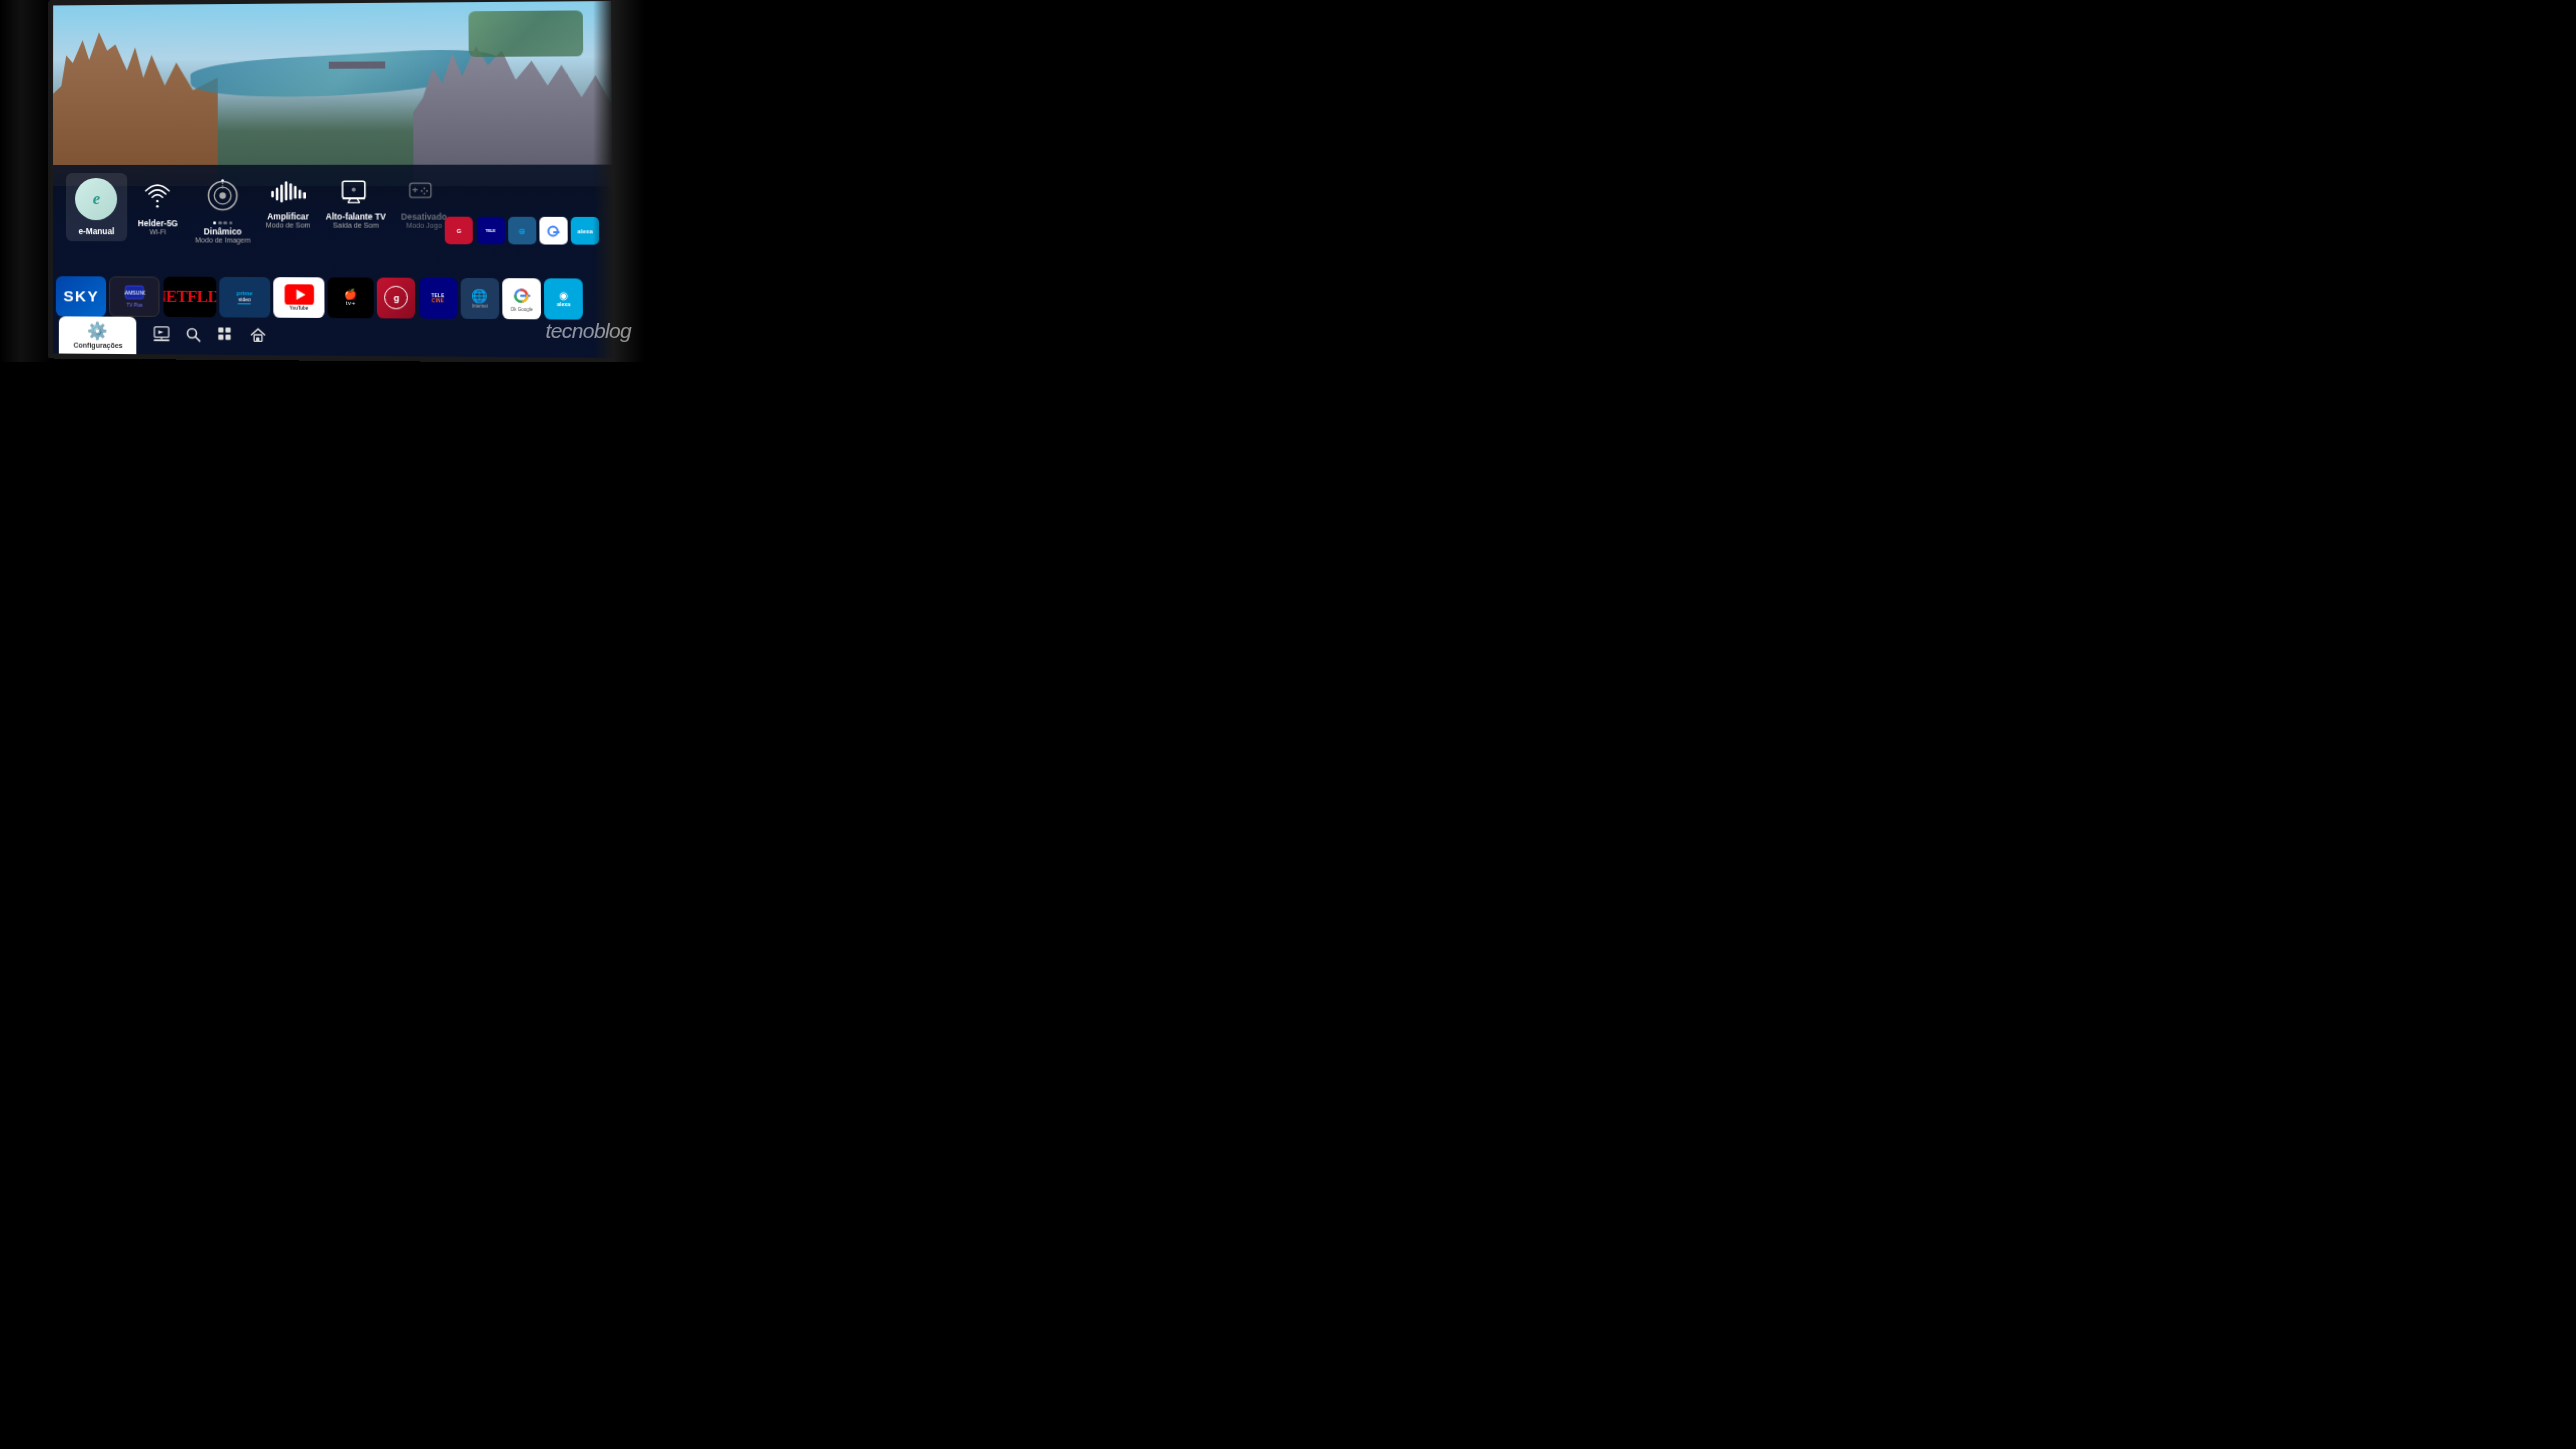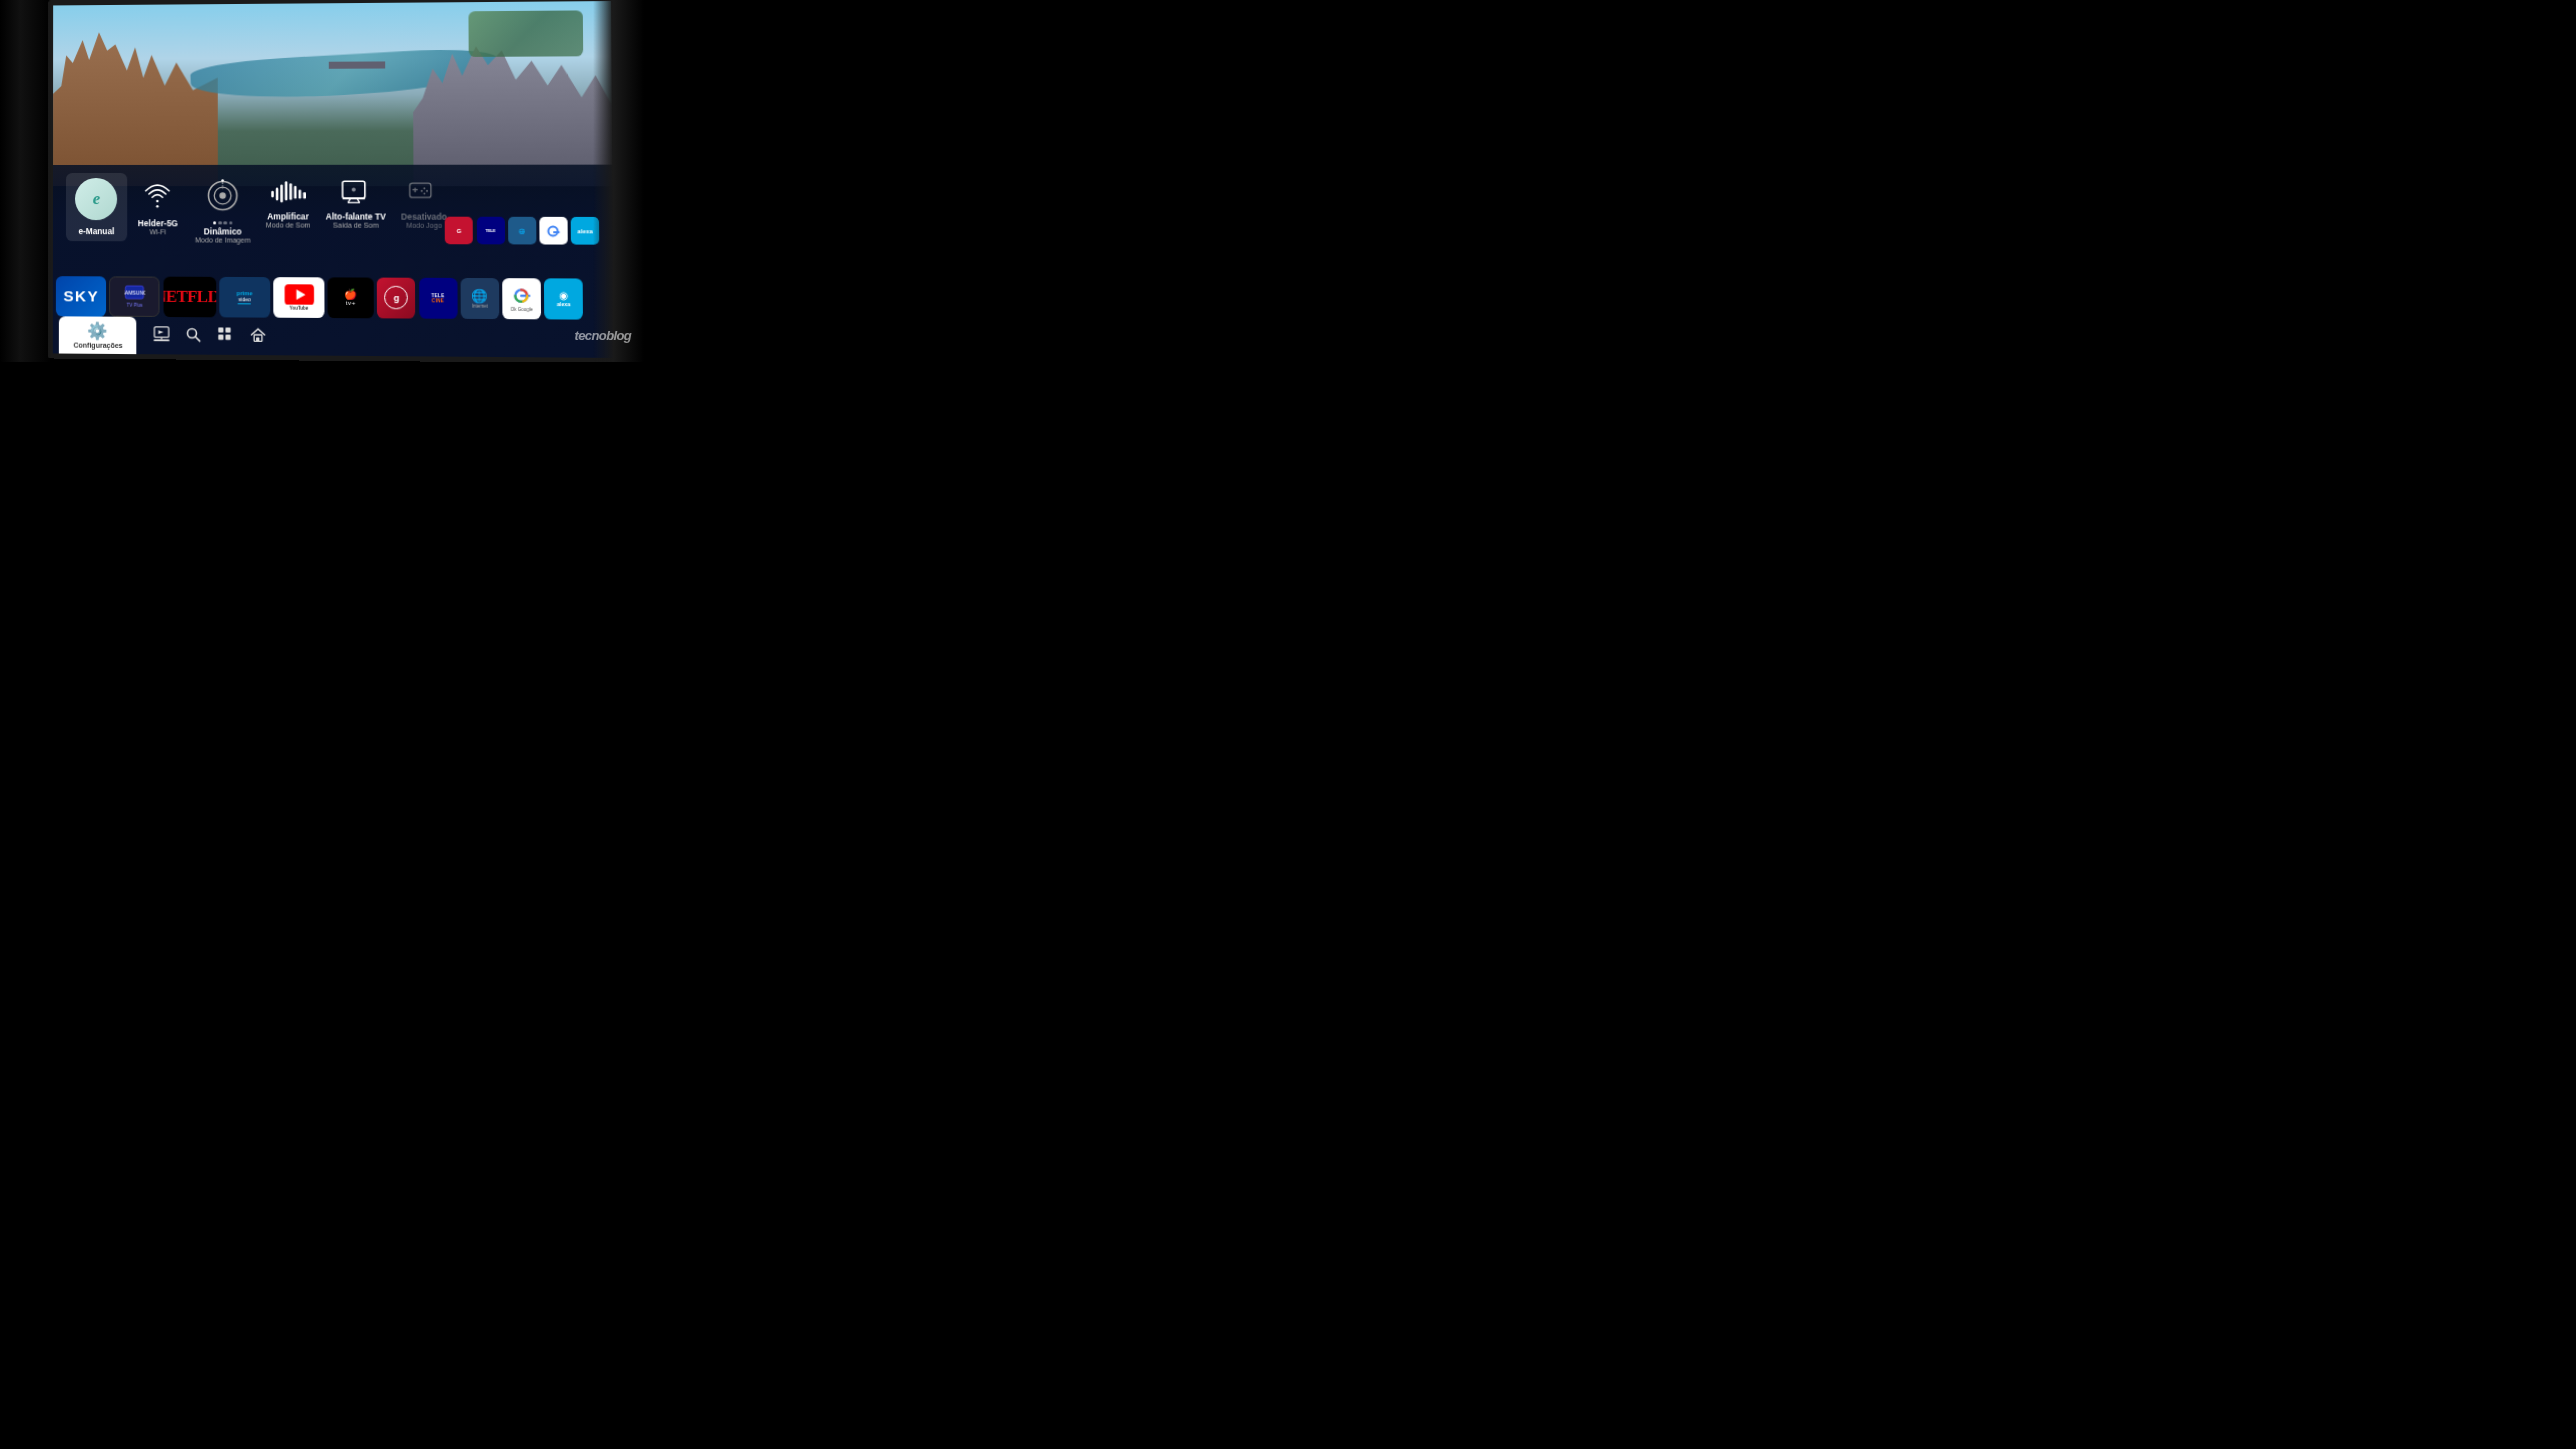--- a/index.html
+++ b/index.html
@@ -32,22 +32,22 @@
       height: 100%;
       background: linear-gradient(270deg, transparent 0%, #111 60%, #000 100%);
     }
 
     
     .watermark {
       position: absolute;
       bottom: 19px;
       right: 12.8px;
       color: rgba(255,255,255,0.55);
-      font-size: 13px;
-      font-weight: bold;
+      font-size: 21px;
+      font-weight: normal;
       font-style: italic;
       letter-spacing: -0.6px;
       z-index: 100;
     }
 
     
     .mini-apps-row {
       position: absolute;
       top: 51px;
       right: 12.8px;

